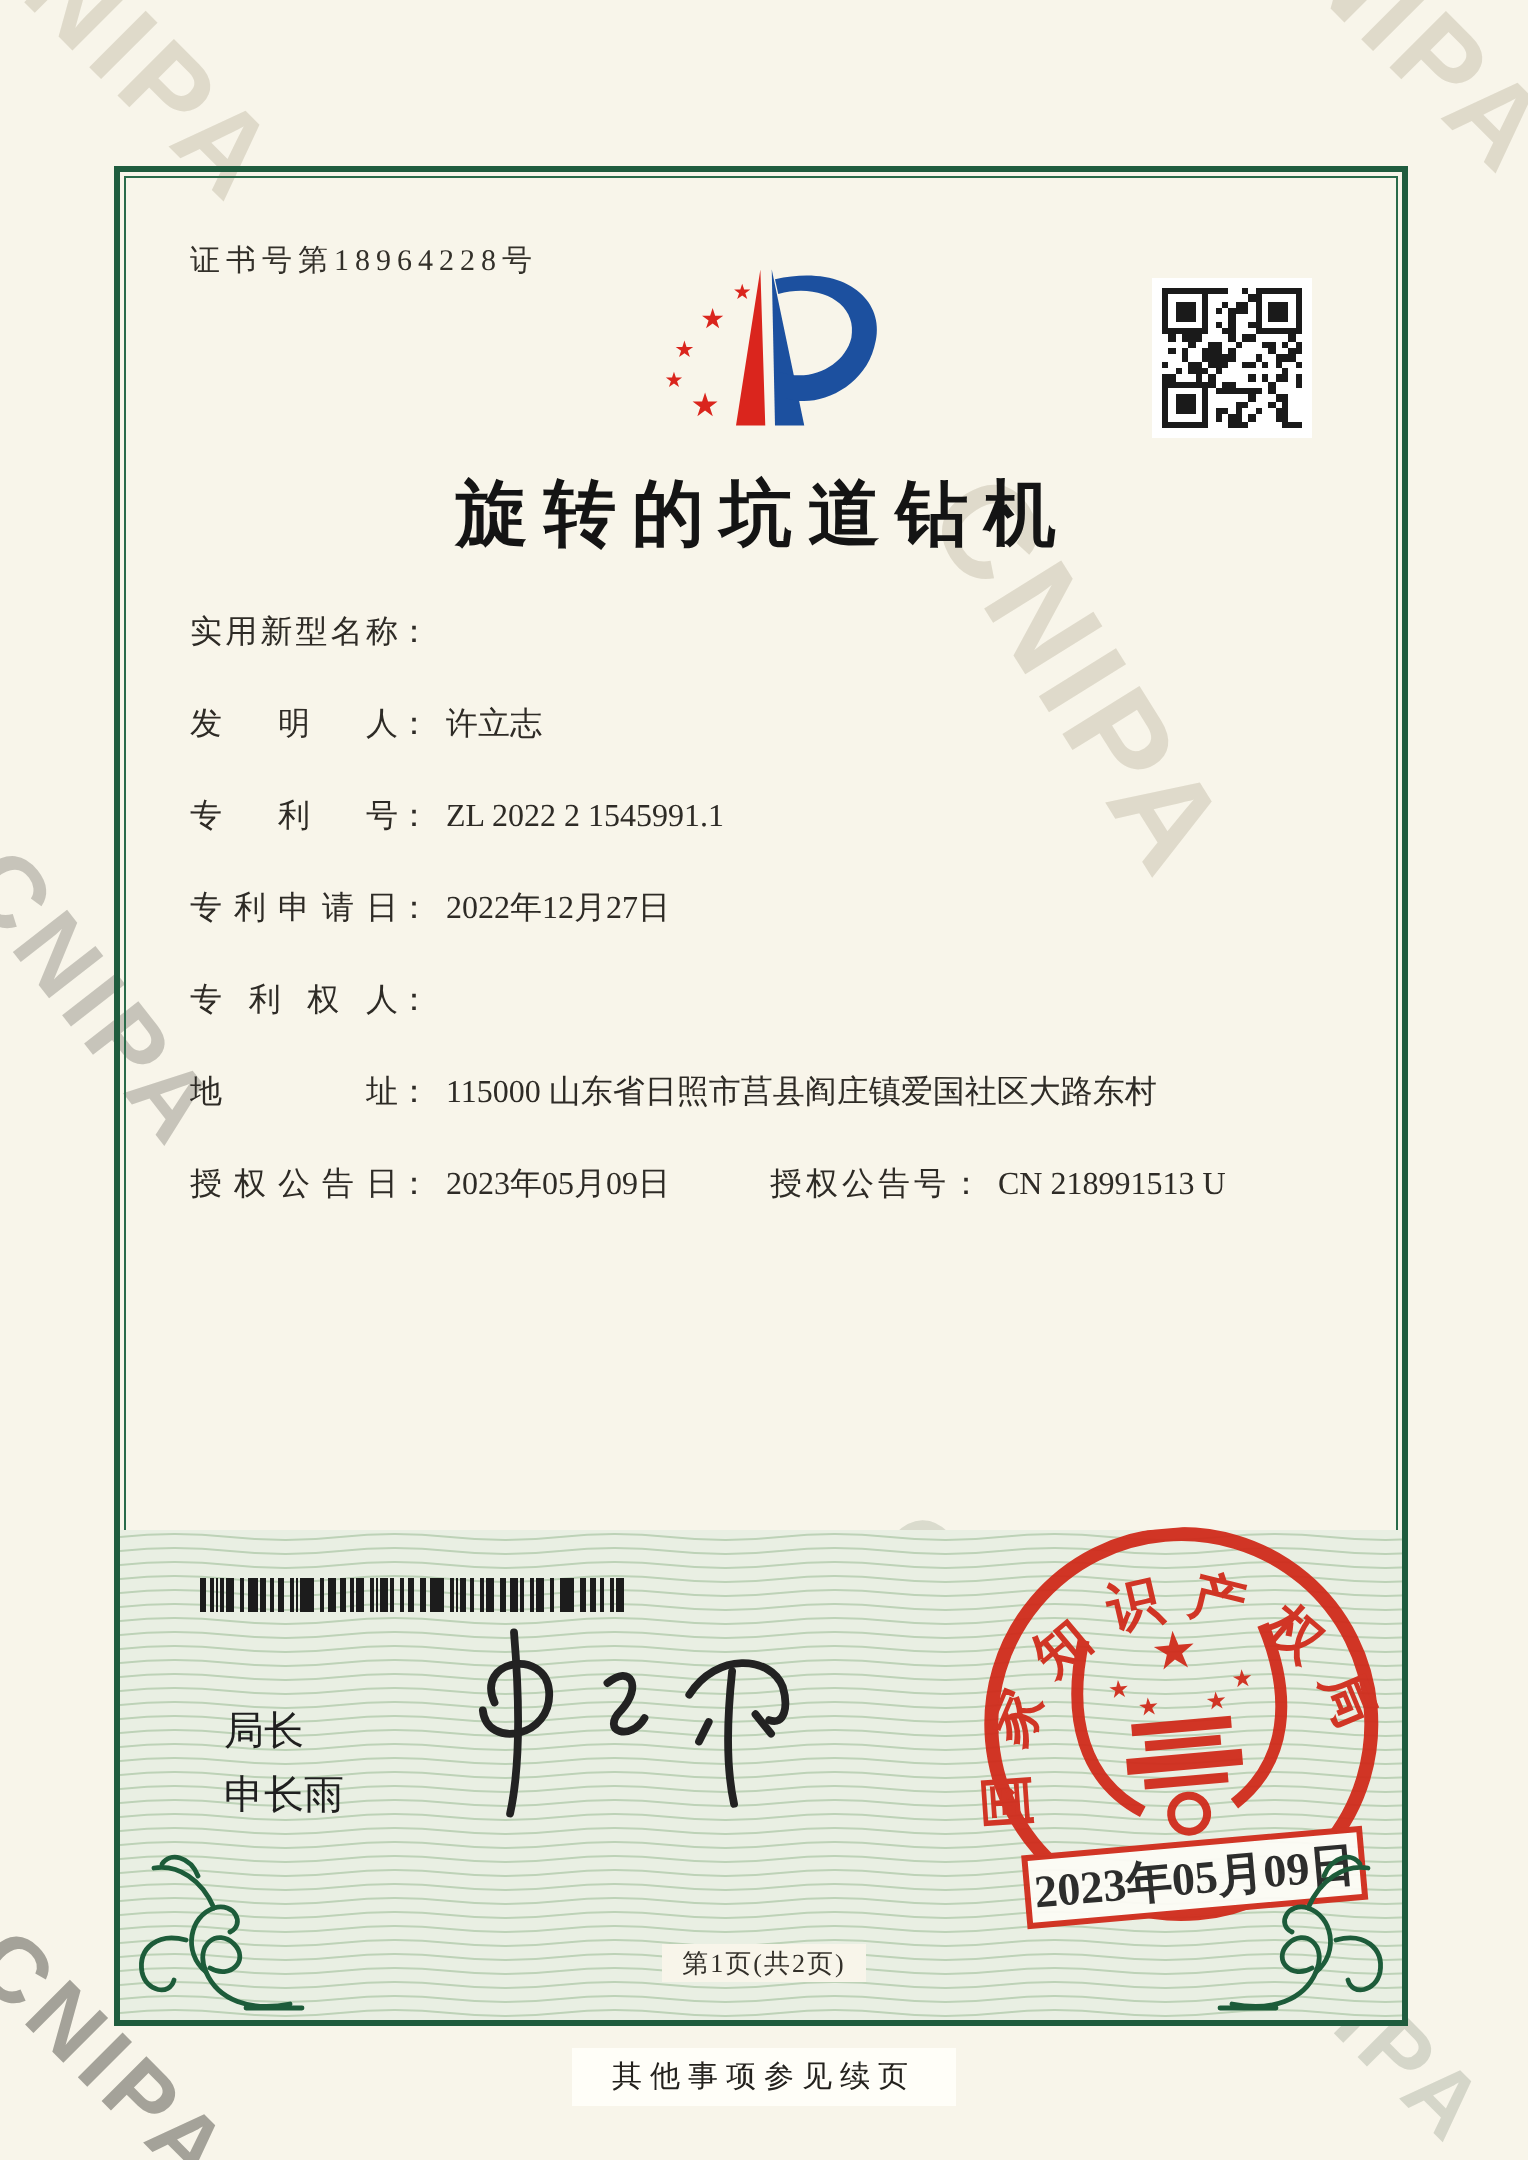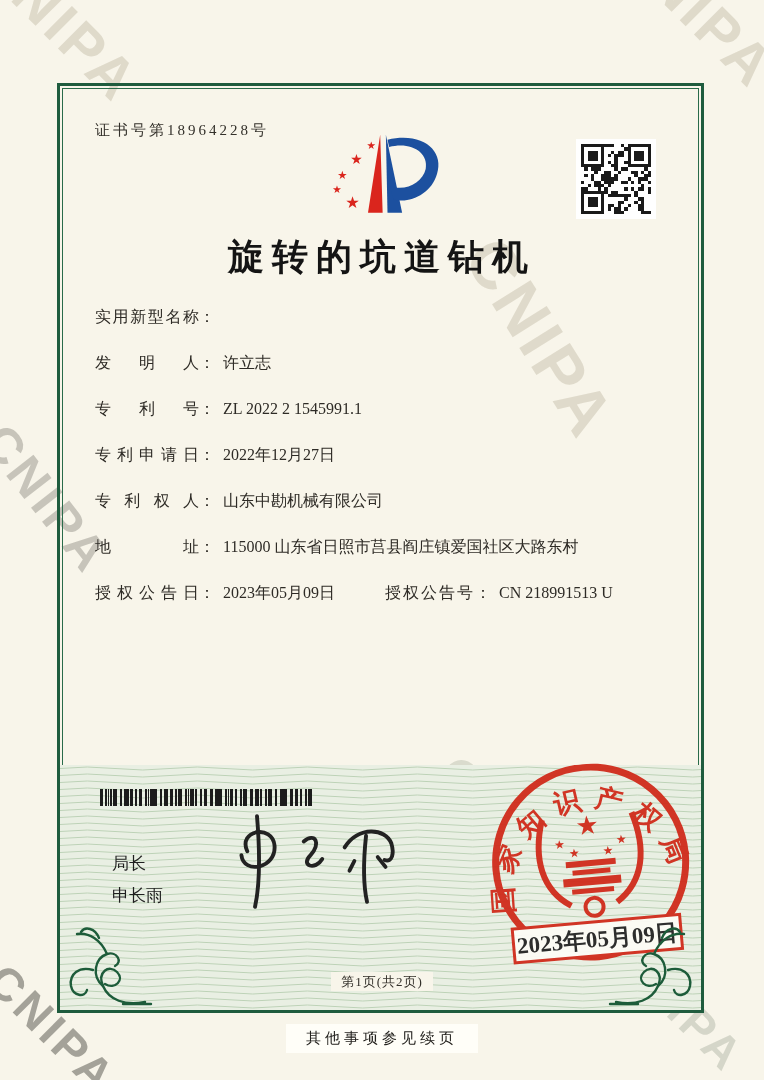--- a/index.html
+++ b/index.html
@@ -82,21 +82,21 @@
     position:absolute; left:100px; top:789px; width:212px; height:17px;
     background-image:
       repeating-linear-gradient(90deg,#1c1c1c 0 2px,rgba(0,0,0,0) 2px 5px),
       repeating-linear-gradient(90deg,#1c1c1c 0 1px,rgba(0,0,0,0) 1px 8px),
       repeating-linear-gradient(90deg,#1c1c1c 0 3px,rgba(0,0,0,0) 3px 13px);
   }
   
   .director-label, .director-name{
     position:absolute; left:112px;
     font-family:"Liberation Sans","DejaVu Sans",sans-serif;
-    font-size:17px; color:#1f1f1f;
+    font-size:20px; color:#1f1f1f;
   }
   .director-label{ top:852px; }
   .director-name{ top:884px; }
   .signature{ position:absolute; left:220px; top:810px; width:185px; height:102px; }
   
   .seal{
     position:absolute; left:480px; top:764px; width:222px; height:204px;
     transform:rotate(-5deg); opacity:.94;
   }
   
@@ -395,21 +395,20 @@
         <span>ZL 2022 2 1545991.1</span>
     </div>
     <div class="frow">
       <span class="flabel">专利申请日</span>
         <span class="fcolon">：</span>
         <span>2022年12月27日</span>
     </div>
     <div class="frow">
       <span class="flabel">专利权人</span>
         <span class="fcolon">：</span>
-        <span>山东中勘机械有限公司</span>
     </div>
     <div class="frow">
       <span class="flabel">地址</span>
         <span class="fcolon">：</span>
         <span>115000 山东省日照市莒县阎庄镇爱国社区大路东村</span>
     </div>
     <div class="frow">
       <span class="flabel">授权公告日</span>
         <span class="fcolon">：</span>
         <span>2023年05月09日</span>

